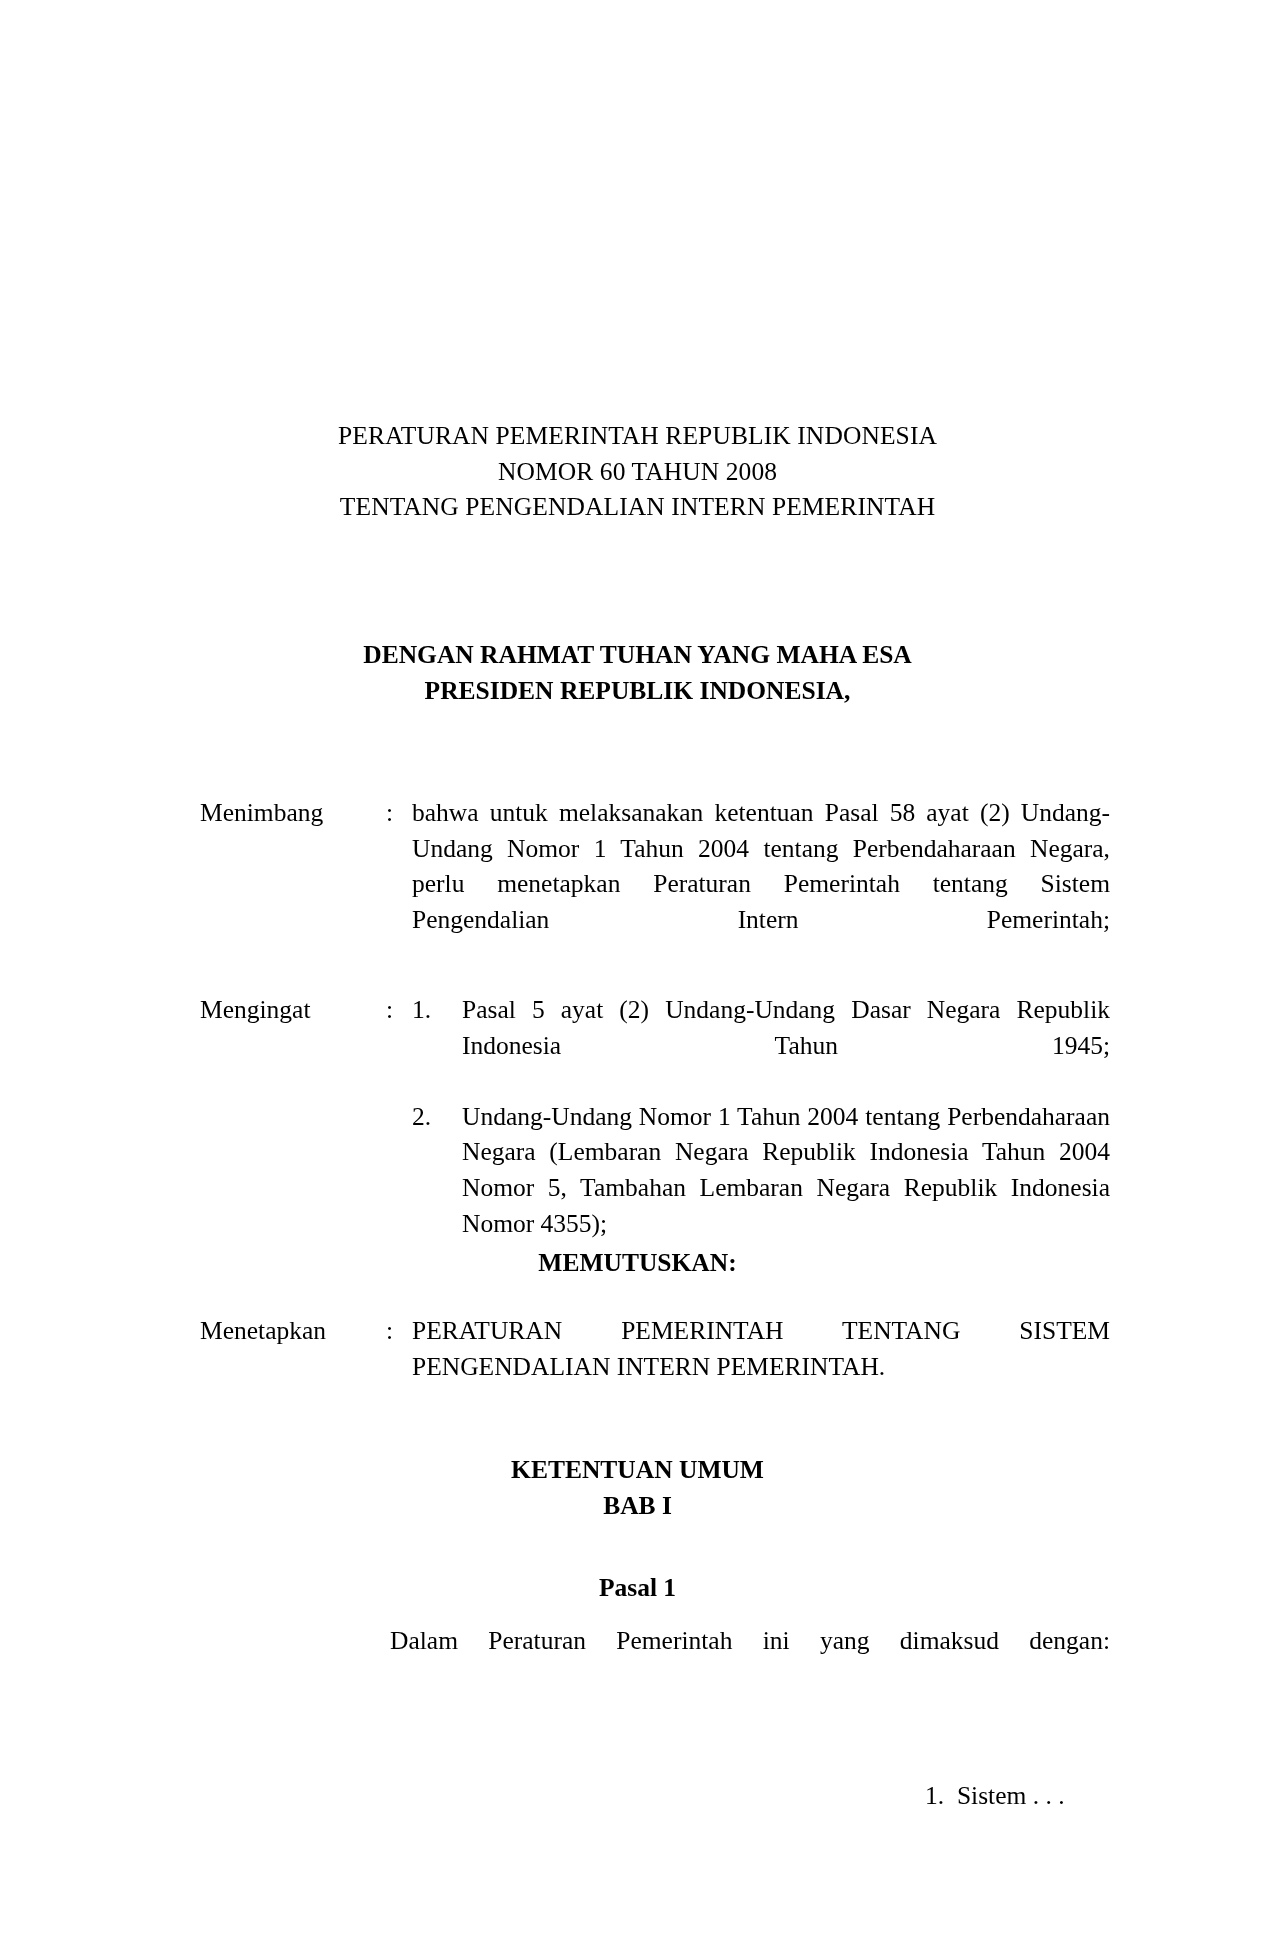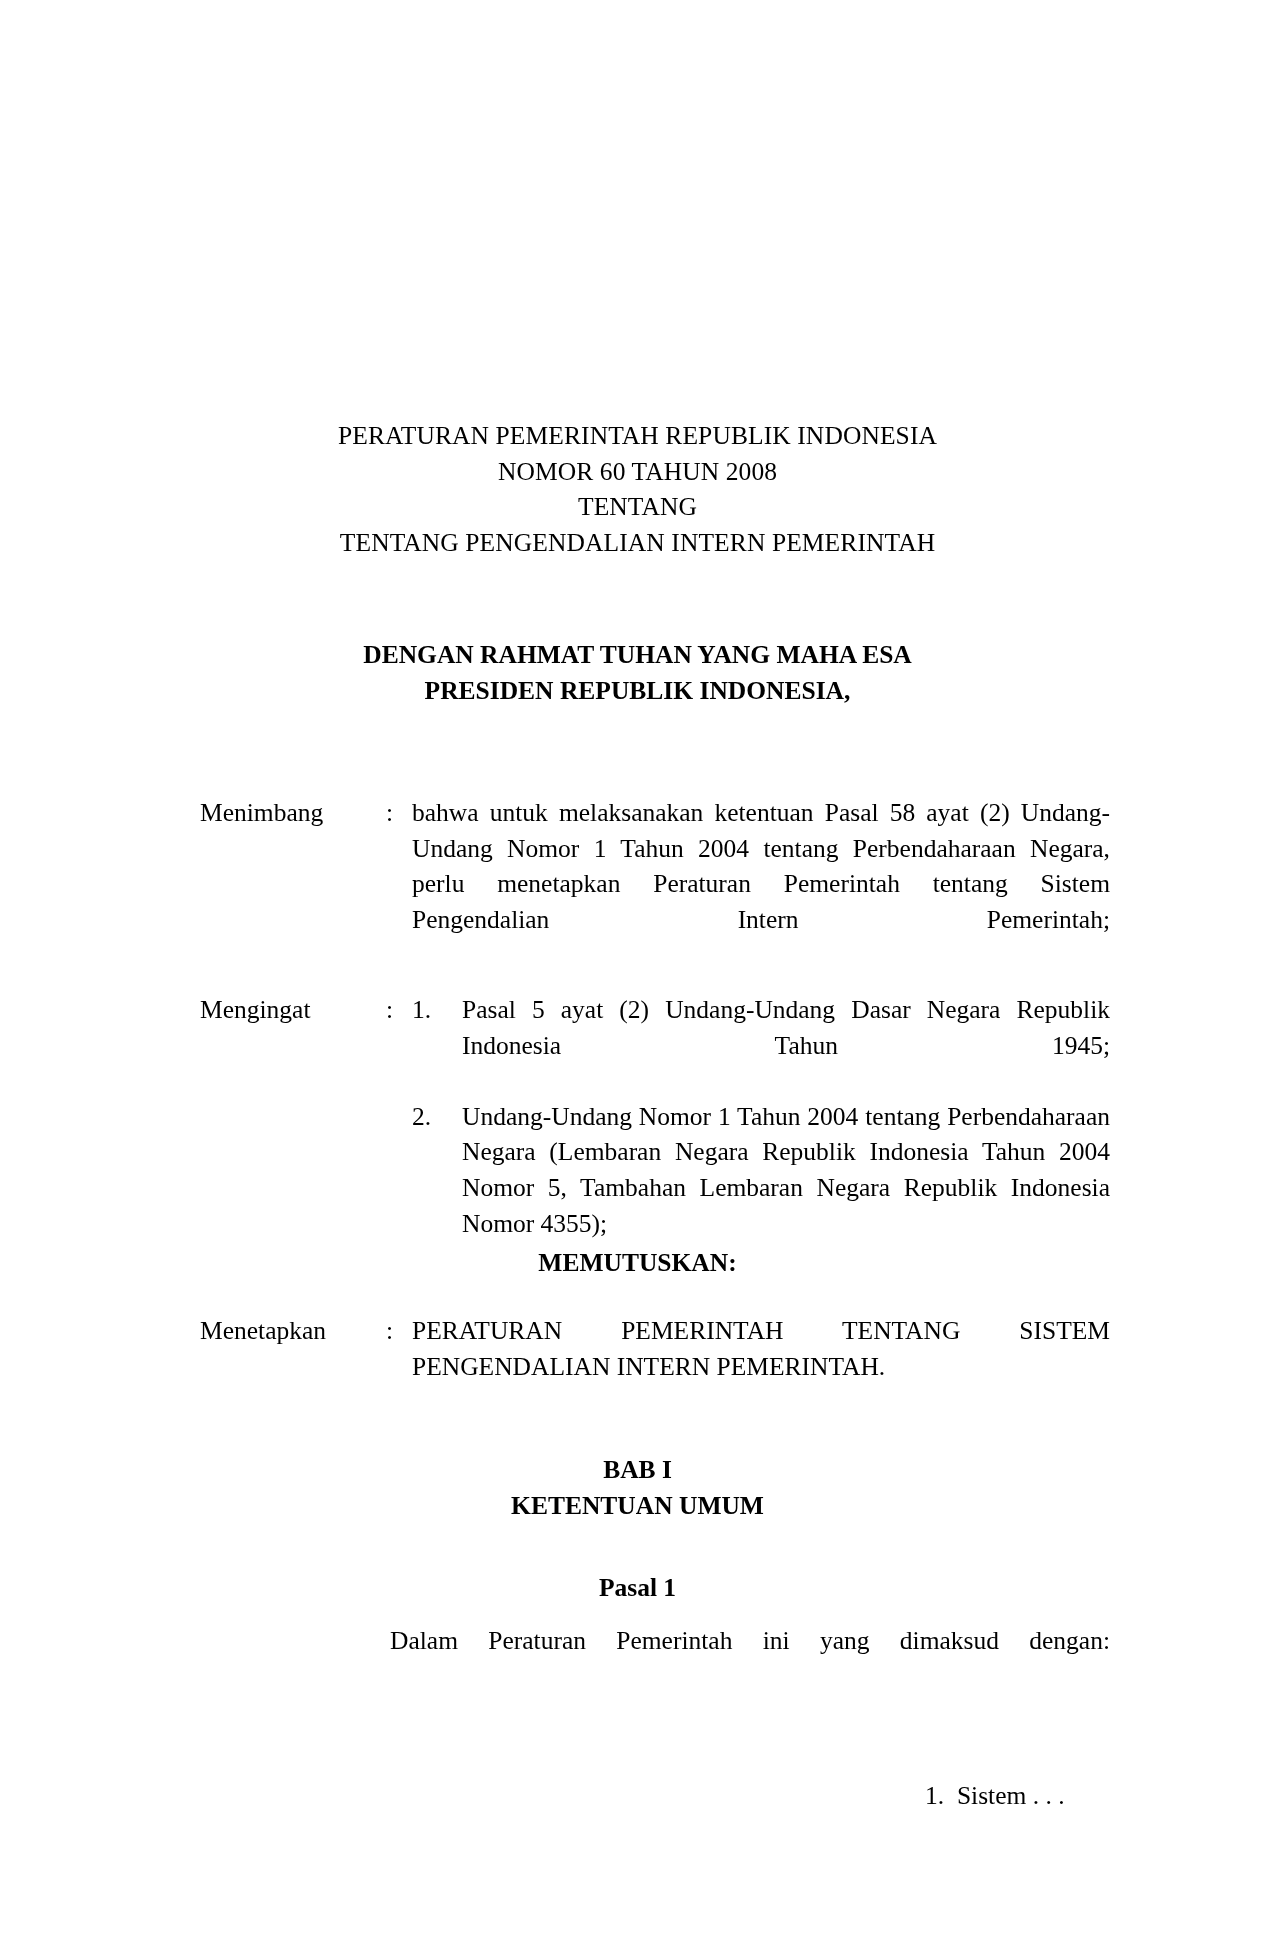--- a/index.html
+++ b/index.html
@@ -147,21 +147,20 @@
 </style>
 </head>
 <body>
 
 <div class="page">
   <div class="doc">
 
     <div class="masthead">
       <span class="line">PERATURAN PEMERINTAH REPUBLIK INDONESIA</span>
       <span class="line">NOMOR 60 TAHUN 2008</span>
-      <span class="line">TENTANG</span>
       <span class="line">TENTANG PENGENDALIAN INTERN PEMERINTAH</span>
     </div>
 
     <div class="oath">
       <span class="line">DENGAN RAHMAT TUHAN YANG MAHA ESA</span>
       <span class="line">PRESIDEN REPUBLIK INDONESIA,</span>
     </div>
 
     <div class="clause" style="left:200px; top:795px; width:910px;">
       <span class="label">Menimbang</span>
@@ -194,22 +193,22 @@
 
     <div class="clause" style="left:200px; top:1313px; width:910px;">
       <span class="label">Menetapkan</span>
       <span class="colon">:</span>
       <div class="body">
         <p class="nostretch">PERATURAN PEMERINTAH TENTANG SISTEM PENGENDALIAN INTERN PEMERINTAH.</p>
       </div>
     </div>
 
     <div class="centered" style="top:1452px;">
+      <span class="line">KETENTUAN UMUM</span>
       <span class="line">BAB I</span>
-      <span class="line">KETENTUAN UMUM</span>
     </div>
 
     <div class="centered" style="top:1570px;">
       <span class="line">Pasal 1</span>
     </div>
 
     <div class="parablock" style="left:390px; top:1623px; width:720px;">
       <p class="just">Dalam Peraturan Pemerintah ini yang dimaksud dengan:</p>
     </div>
 

